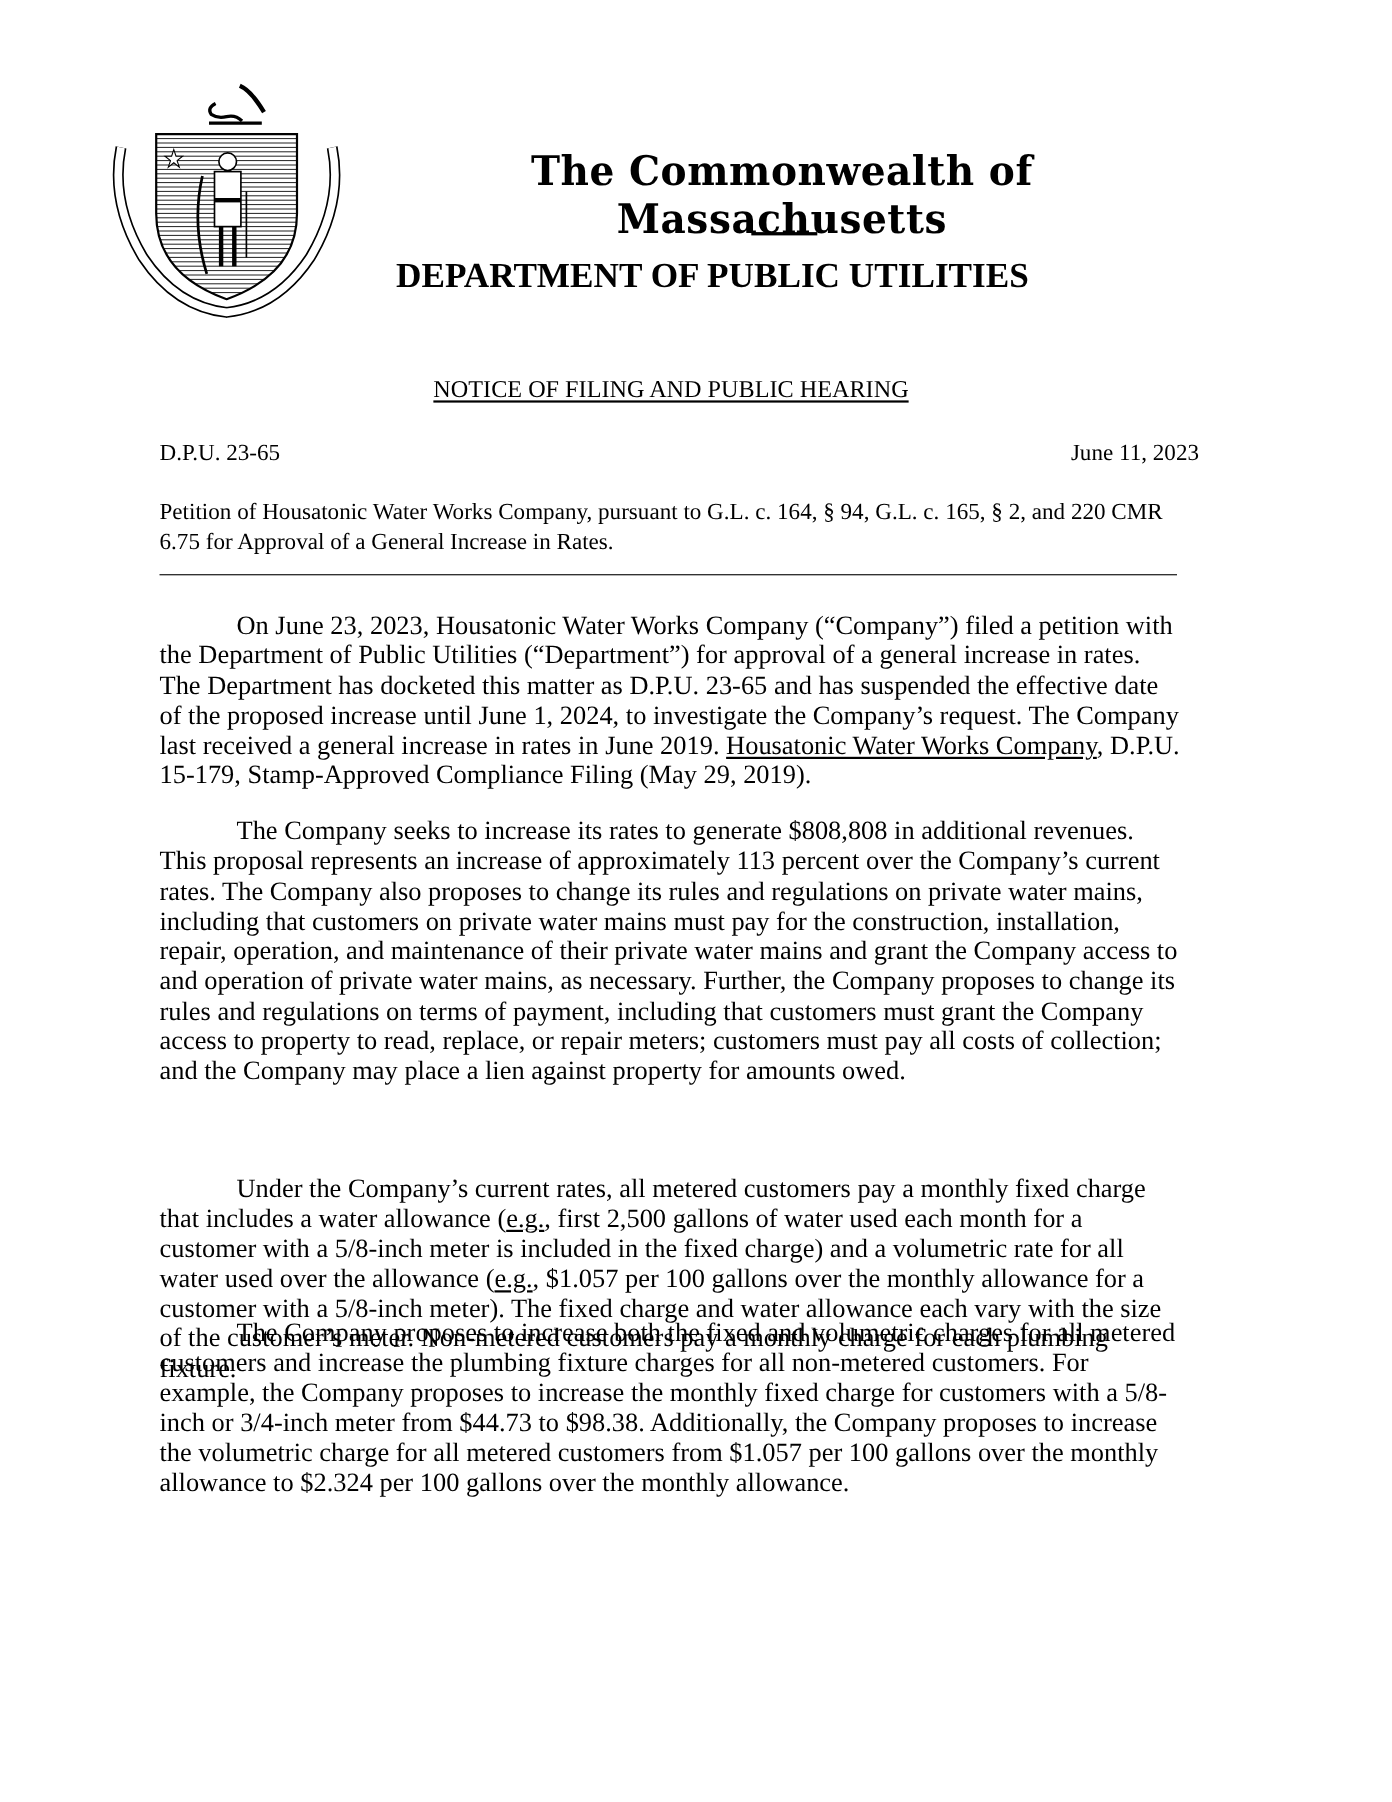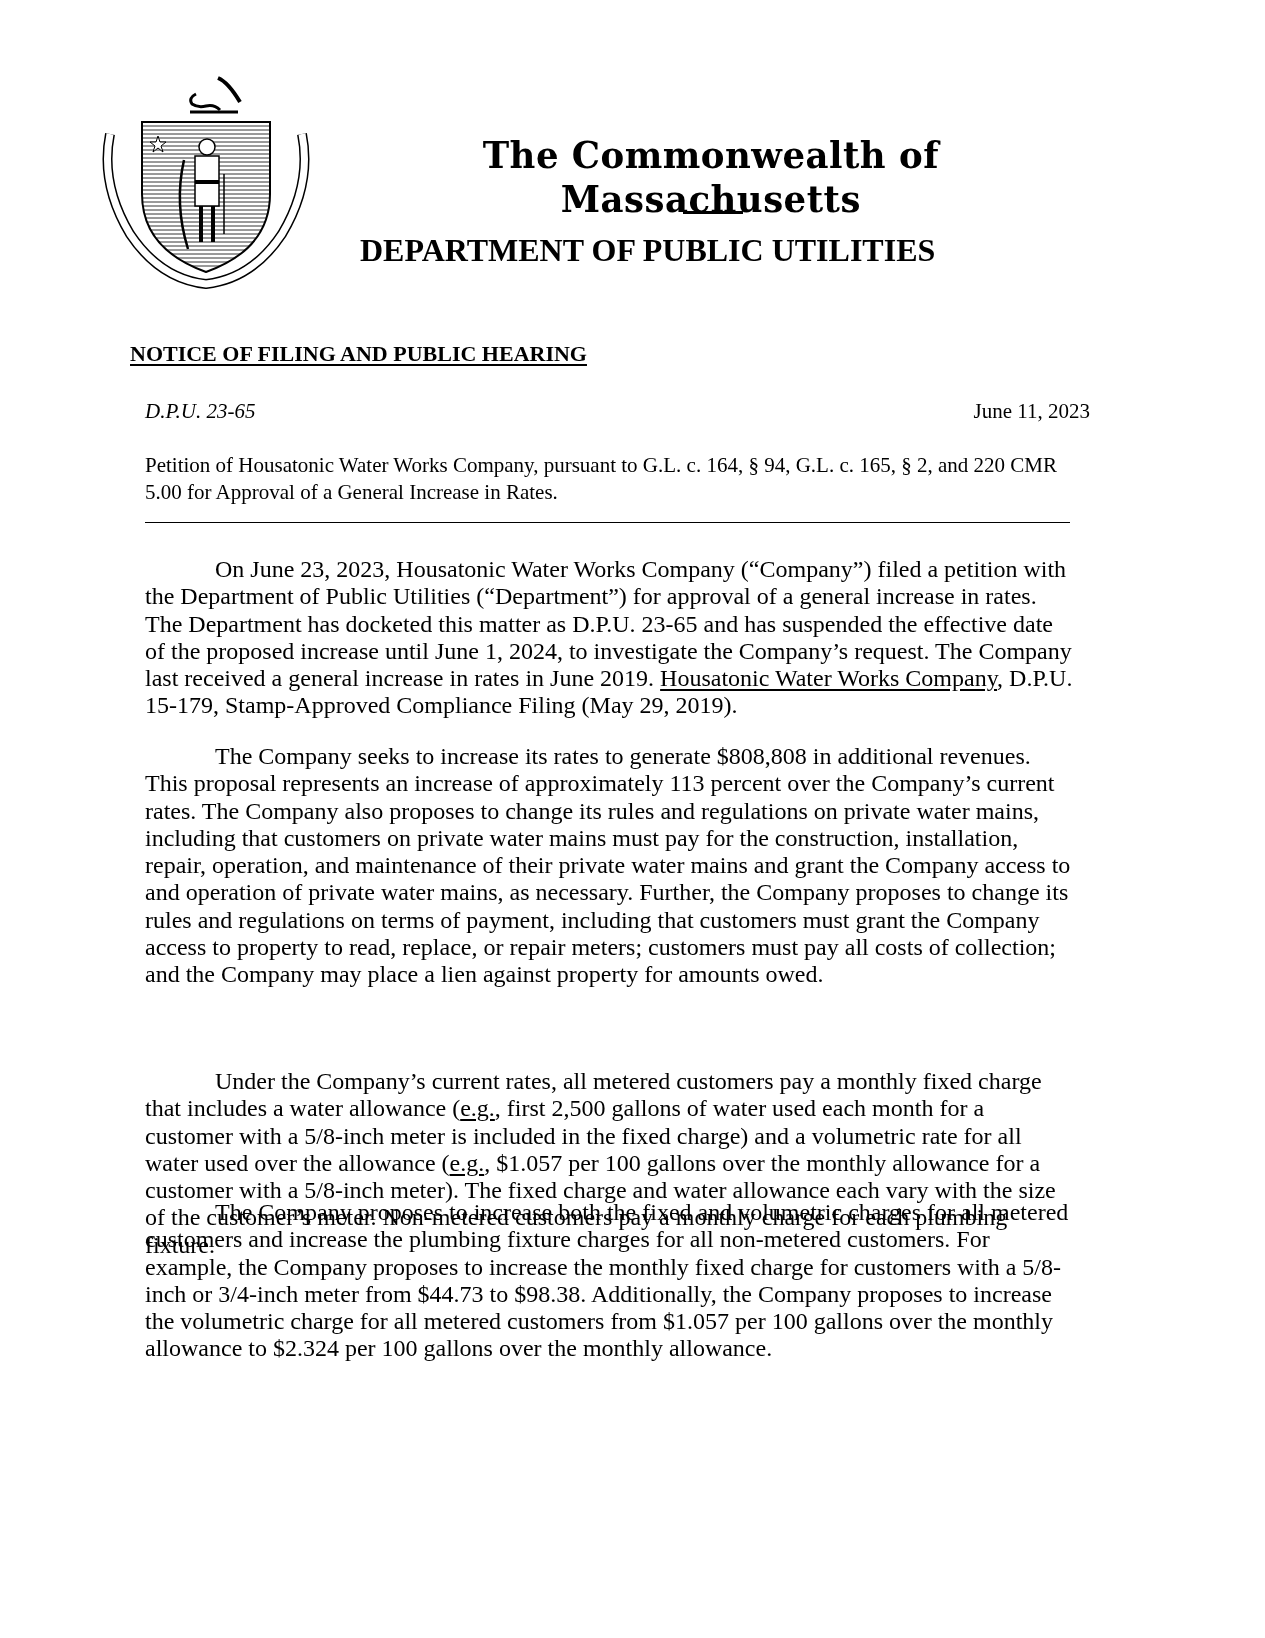--- a/index.html
+++ b/index.html
@@ -1,23 +1,23 @@
 <!DOCTYPE html>
 <html><head>
 <meta charset="utf-8">
 <style>
   html, body { margin: 0; padding: 0; background: #ffffff; }
   body { width: 1265px; height: 1638px; position: relative; overflow: hidden; color: #000; font-family: "Liberation Serif", "DejaVu Serif", serif; }
   .seal { position: absolute; left: 100px; top: 74px; width: 212px; height: 220px; }
   .title { position: absolute; left: 370px; top: 133px; width: 710px; text-align: center; font-family: "DejaVu Serif", serif; font-weight: bold; font-size: 37px; letter-spacing: 0.5px; transform: scaleX(0.96); transform-origin: left; }
   .title-rule { position: absolute; left: 683px; top: 211px; width: 60px; height: 3px; background: #000; }
   .dept { position: absolute; left: 360px; top: 232px; width: 700px; text-align: left; font-weight: bold; font-size: 32px; }
-  .notice { position: absolute; left: 130px; top: 341px; width: 960px; text-align: left; font-weight: bold; font-size: 22px; }
+  .notice { position: absolute; left: 130px; top: 341px; width: 960px; text-align: center; font-weight: normal; font-size: 22px; }
   .notice span { text-decoration: underline; text-underline-offset: 3px; }
-  .docket { position: absolute; left: 145px; top: 399px; font-size: 21px; font-style: italic; }
+  .docket { position: absolute; left: 145px; top: 399px; font-size: 21px; }
   .date { position: absolute; right: 175px; top: 399px; font-size: 21px; }
   .caption { position: absolute; left: 145px; top: 452px; width: 930px; font-size: 21px; line-height: 27px; }
   .sep { position: absolute; left: 145px; top: 522px; width: 925px; height: 1px; background: #000; }
   .para { position: absolute; left: 145px; width: 930px; font-size: 24px; line-height: 27.3px; text-indent: 70px; text-align: left; }
   .u { text-decoration: underline; text-underline-offset: 3px; }
 </style>
 </head>
 <body>
 
 <div class="seal">
@@ -91,21 +91,21 @@
 
 <div class="title">The Commonwealth of Massachusetts</div>
 <div class="title-rule"></div>
 <div class="dept">DEPARTMENT OF PUBLIC UTILITIES</div>
 
 <div class="notice"><span>NOTICE OF FILING AND PUBLIC HEARING</span></div>
 
 <div class="docket">D.P.U. 23-65</div>
 <div class="date">June 11, 2023</div>
 
-<div class="caption">Petition of Housatonic Water Works Company, pursuant to G.L. c. 164, § 94, G.L. c. 165, § 2, and 220 CMR 5.00 for Approval of a General Increase in Rates.</div>
+<div class="caption">Petition of Housatonic Water Works Company, pursuant to G.L. c. 164, § 94, G.L. c. 165, § 2, and 220 CMR 6.75 for Approval of a General Increase in Rates.</div>
 <div class="sep"></div>
 
 <div class="para" style="top:556px;">
   <span>On June 23, 2023, Housatonic Water Works Company (“Company”) filed a petition with the Department of Public Utilities (“Department”) for approval of a general increase in rates. The Department has docketed this matter as D.P.U. 23-65 and has suspended the effective date of the proposed increase until June 1, 2024, to investigate the Company’s request.  The Company last received a general increase in rates in June 2019.  </span><span class="u">Housatonic Water Works Company</span><span>, D.P.U. 15-179, Stamp-Approved Compliance Filing (May 29, 2019).</span>
 </div>
 
 <div class="para" style="top:743px;">The Company seeks to increase its rates to generate $808,808 in additional revenues. This proposal represents an increase of approximately 113 percent over the Company’s current rates.  The Company also proposes to change its rules and regulations on private water mains, including that customers on private water mains must pay for the construction, installation, repair, operation, and maintenance of their private water mains and grant the Company access to and operation of private water mains, as necessary.  Further, the Company proposes to change its rules and regulations on terms of payment, including that customers must grant the Company access to property to read, replace, or repair meters; customers must pay all costs of collection; and the Company may place a lien against property for amounts owed.</div>
 
 <div class="para" style="top:1068px;">
   <span>Under the Company’s current rates, all metered customers pay a monthly fixed charge that includes a water allowance (</span><span class="u">e.g.</span><span>, first 2,500 gallons of water used each month for a customer with a 5/8-inch meter is included in the fixed charge) and a volumetric rate for all water used over the allowance (</span><span class="u">e.g.</span><span>, $1.057 per 100 gallons over the monthly allowance for a customer with a 5/8-inch meter).  The fixed charge and water allowance each vary with the size of the customer’s meter.  Non-metered customers pay a monthly charge for each plumbing fixture.</span>

